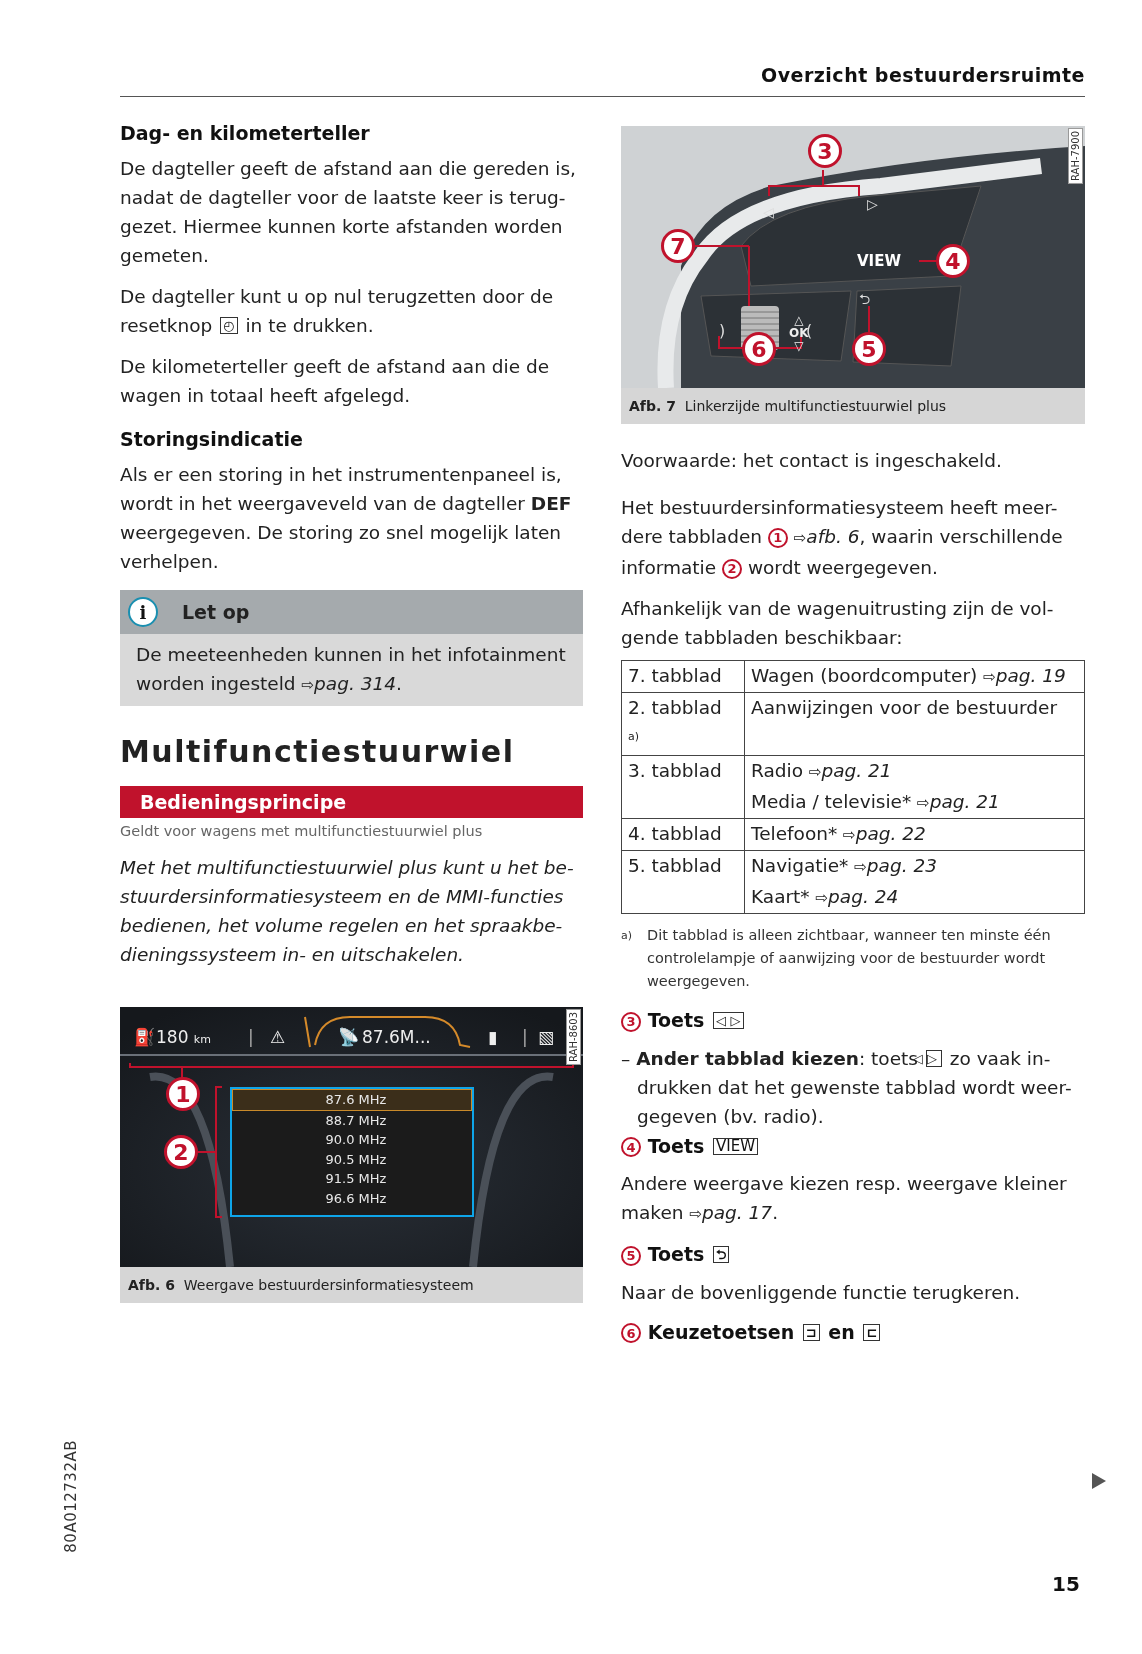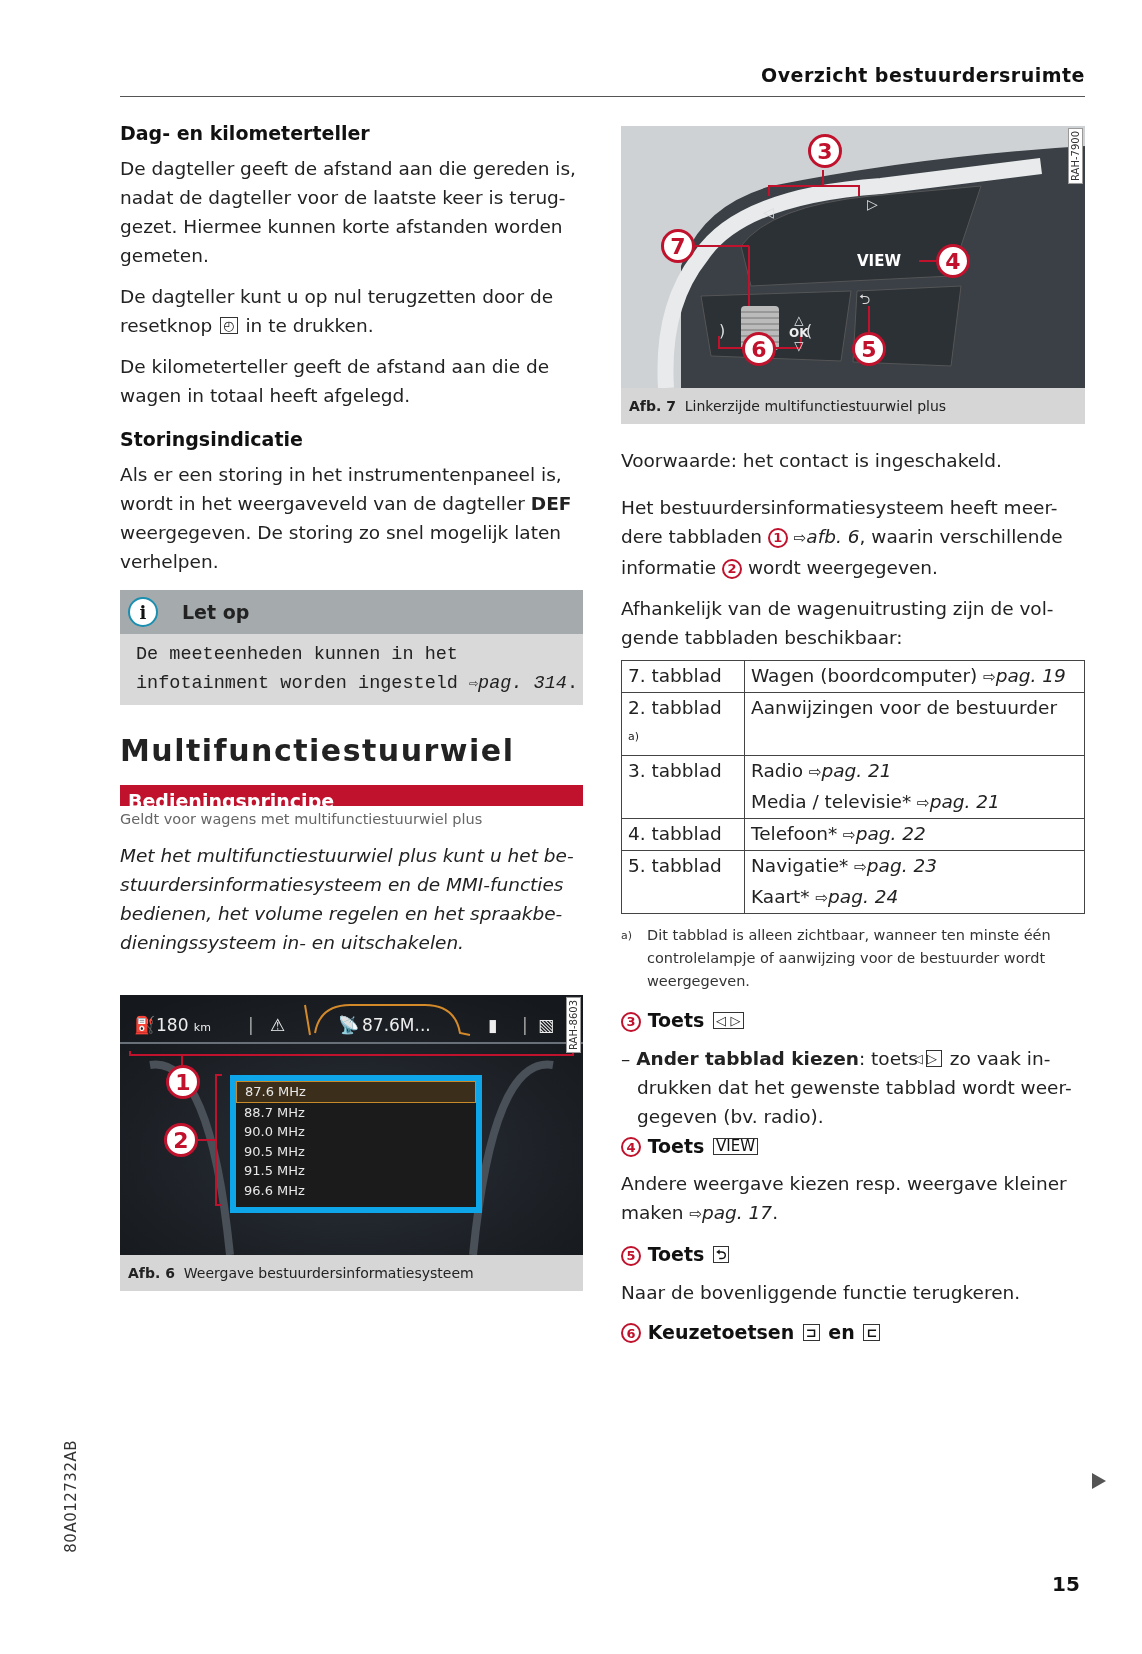--- a/index.html
+++ b/index.html
@@ -18,39 +18,39 @@
   .p b{font-weight:bold;}
   .ital{font-style:italic;}
   .keybox{display:inline-block;border:1px solid #333;font-size:13px;line-height:15px;padding:0 2px;margin:0 2px;vertical-align:2px;}
   .refarrow{font-size:15px;}
 
   .note{background:#d9d9d9;margin-top:14px;}
   .note-head{background:#a5aaad;height:44px;display:flex;align-items:center;padding-left:8px;}
   .info-icon{width:30px;height:30px;border-radius:50%;border:2.5px solid #1a8fb0;background:#fff;box-sizing:border-box;
              display:flex;align-items:center;justify-content:center;font-weight:bold;font-family:"DejaVu Serif",serif;font-size:18px;color:#111;}
   .note-title{font-size:19px;font-weight:bold;margin-left:24px;color:#222;}
-  .note-body{padding:6px 1px 6px 16px;font-size:18.5px;line-height:29px;font-family:Liberation Mono, monospace;}
+  .note-body{padding:6px 1px 6px 16px;font-size:18.5px;line-height:29px;}
 
   .h1{font-size:30px;font-weight:bold;letter-spacing:1.5px;line-height:36px;margin:28px 0 16px 0;color:#222;}
-  .redbar{background:#c0122c;color:#fff;font-size:19px;font-weight:bold;height:21px;line-height:32px;padding-left:8px;}
+  .redbar{background:#c0122c;color:#fff;font-size:19px;font-weight:bold;height:32px;line-height:32px;padding-left:20px;}
   .applies{font-size:14.5px;color:#666;margin:5px 0 14px 0;}
   .intro{font-size:18.5px;line-height:29px;font-style:italic;color:#222;margin-bottom:38px;}
 
   .fig{position:relative;}
   .fig6{height:260px;background:#1d2126;overflow:hidden;}
   .caption{background:#d6d6d6;font-size:14px;padding:10px 8px;color:#222;}
   .caption b{font-weight:bold;}
 
   .callout{position:absolute;width:34px;height:34px;border-radius:50%;border:3px solid #c0122c;background:#fff;box-sizing:border-box;
            color:#c0122c;font-weight:bold;font-size:22px;display:flex;align-items:center;justify-content:center;}
   .rah{position:absolute;background:#fff;color:#333;font-size:10px;writing-mode:vertical-rl;transform:rotate(180deg);padding:2px 1px;border:1px solid #999;}
 
   .tabs{position:absolute;left:0;right:0;top:10px;height:40px;}
   .tab-txt{position:absolute;color:#eee;font-size:17px;top:10px;}
-  .list{position:absolute;left:110px;top:80px;width:240px;height:126px;background:#1b1b1b;border:6px solid #0ea5e9;}
+  .list{position:absolute;left:110px;top:80px;width:240px;height:126px;background:#1b1b1b;border:2px solid #0ea5e9;text-align:center;}
   .list-item{font-size:13px;color:#e8e8e8;height:19.5px;line-height:19.5px;padding-left:8px;}
   .list-item.sel{border:1px solid #c98a2a;background:#3b2e1a;}
 
   .fig7{height:262px;background:#2e3338;overflow:hidden;}
 
   .mini-circ{display:inline-flex;width:20px;height:20px;border-radius:50%;border:2px solid #c0122c;box-sizing:border-box;color:#c0122c;
              font-size:13px;font-weight:bold;align-items:center;justify-content:center;vertical-align:1px;}
 
   table.tabs-tbl{border-collapse:collapse;width:100%;margin:8px 0 10px 0;}
   table.tabs-tbl td{border:1px solid #444;font-size:18.5px;line-height:29px;padding:0 6px;vertical-align:top;}

